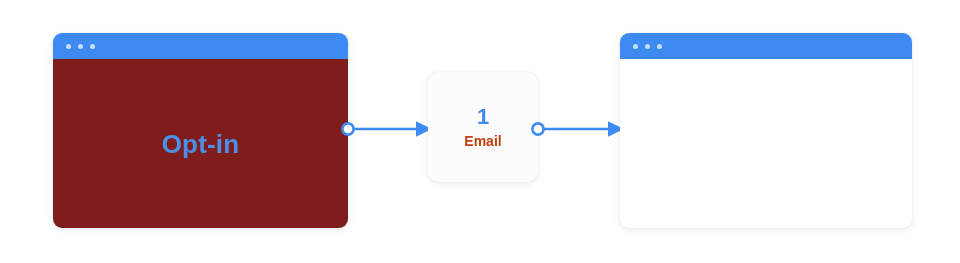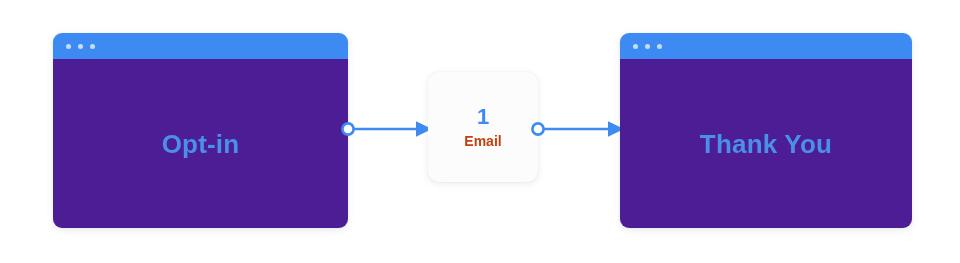--- a/index.html
+++ b/index.html
@@ -54,21 +54,21 @@
     height: 5px;
     border-radius: 50%;
     background: #c5ddfb;
   }
 
   .card-body {
     flex: 1 1 auto;
     display: flex;
     align-items: center;
     justify-content: center;
-    background: #4c1d95;
+    background: #7f1d1d;
   }
   .card-label {
     font-size: 26px;
     font-weight: 600;
     color: #4a90e8;
     letter-spacing: 0.2px;
     line-height: 1;
     user-select: none;
   }
 
@@ -167,18 +167,15 @@
   </div>
 
   <div class="page-card right">
     <div class="card-titlebar">
       <span class="titlebar-dots">
         <i></i>
           <i></i>
           <i></i>
       </span>
     </div>
-    <div class="card-body">
-      <span class="card-label">Thank You</span>
-    </div>
   </div>
 
 </div>
 
 </body></html>

